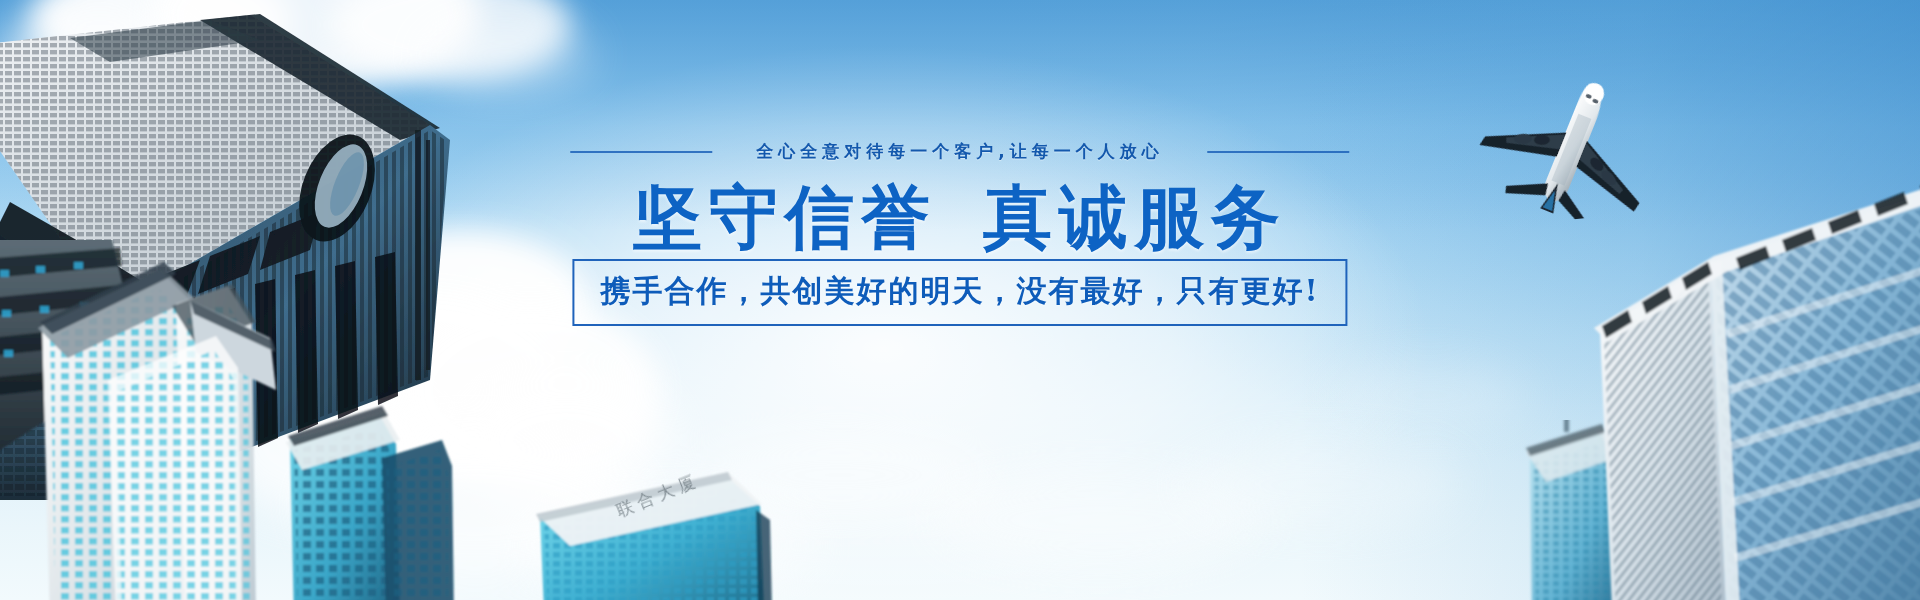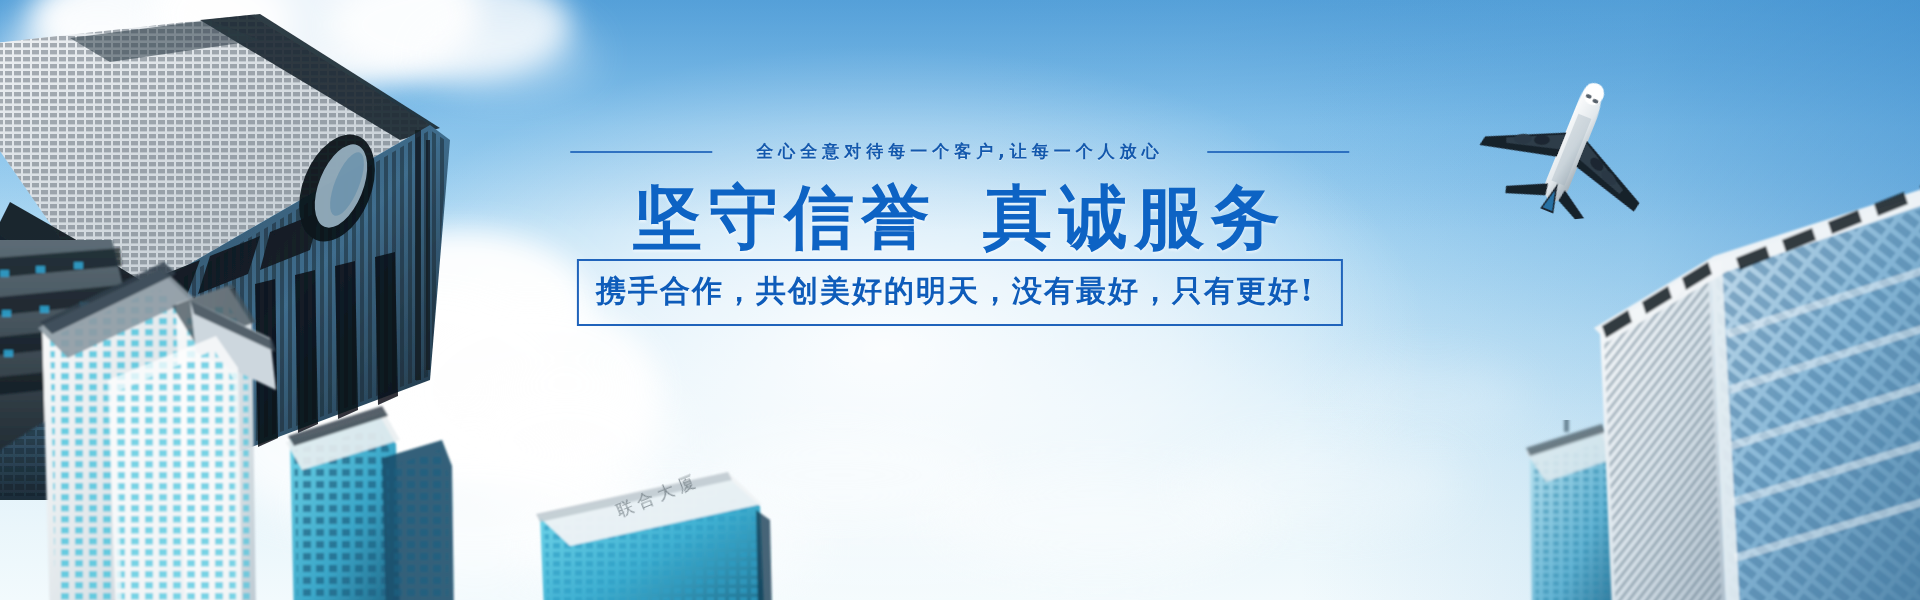--- a/index.html
+++ b/index.html
@@ -153,21 +153,21 @@
     text-shadow: 0 2px 3px rgba(255,255,255,0.55);
   }
   .headline .gapwide { display: inline-block; width: 46px; }
 
   .boxline {
     position: absolute;
     left: 50%;
     transform: translateX(-50%);
     top: 259px;
     border: 2px solid #1f63bb;
-    padding: 10px 26px 12px 17px;
+    padding: 10px 26px 12px 26px;
     background: rgba(255,255,255,0.05);
     white-space: nowrap;
   }
   .boxline-text {
     font-family: "DejaVu Serif", "Liberation Serif", serif;
     font-size: 30px;
     font-weight: 700;
     letter-spacing: 2px;
     color: #0e5cba;
     text-shadow: 0 1px 2px rgba(255,255,255,0.5);

